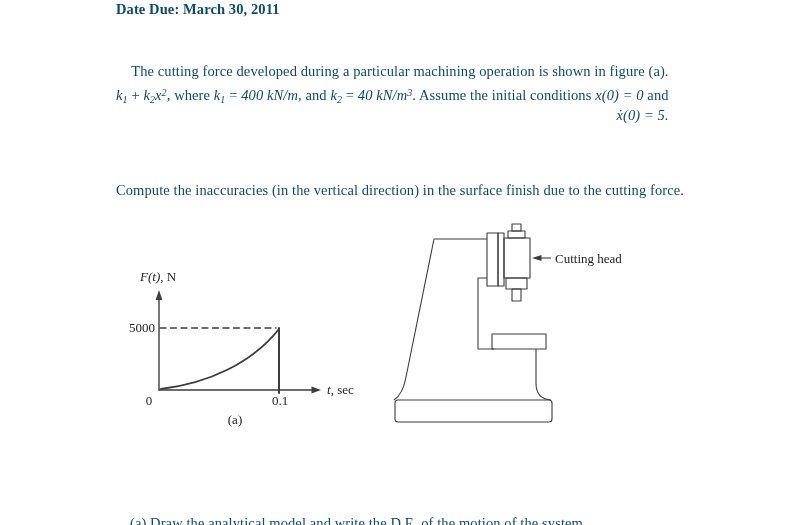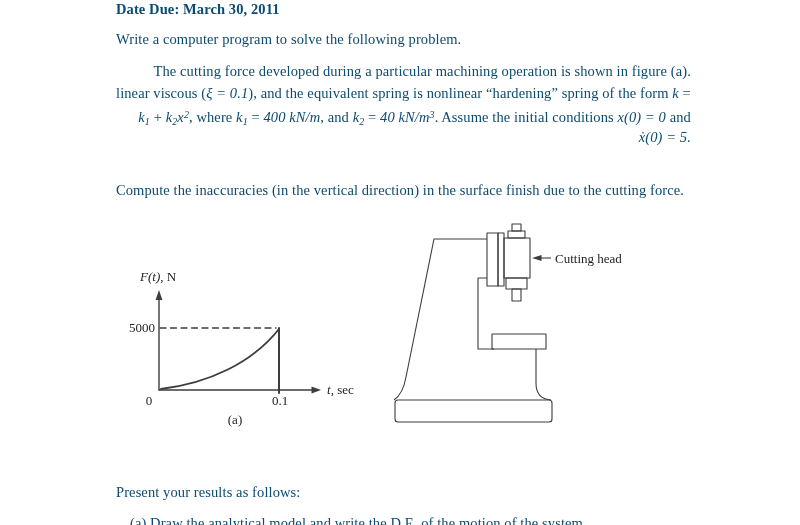--- a/index.html
+++ b/index.html
@@ -19,25 +19,23 @@
   .lab{font-size:13px;}
   .it{font-style:italic;}
 </style>
 </head>
 <body>
 
 <div class="page">
 
   <div class="t bold" style="top:1px">Date Due: March 30, 2011</div>
 
-  <div class="t" style="top:31px">Write a computer program to solve the following problem.</div>
 
   <div class="t para" style="top:60px">
     <div class="pline"><span>The cutting force developed during a particular machining operation is shown in figure (a).</span></div>
-    <div class="pline"><span>linear viscous (</span><span class="seg-i">ξ = 0.1</span><span>), and the equivalent spring is nonlinear “hardening” spring of the form </span><span class="seg-i">k</span><span> =</span></div>
     <div class="pline"><span class="seg-i">k</span><span class="seg-isub">1</span><span> + </span><span class="seg-i">k</span><span class="seg-isub">2</span><span class="seg-i">x</span><span class="seg-isup">2</span><span>, where </span><span class="seg-i">k</span><span class="seg-isub">1</span><span> = </span><span class="seg-i">400 kN/m</span><span>, and </span><span class="seg-i">k</span><span class="seg-isub">2</span><span> = </span><span class="seg-i">40 kN/m</span><span class="seg-isup">3</span><span>. Assume the initial conditions </span><span class="seg-i">x(0) = 0</span><span> and</span></div>
     <div class="pline"><span class="seg-i">ẋ(0) = 5.</span></div>
   </div>
 
   <div class="t" style="top:182px">Compute the inaccuracies (in the vertical direction) in the surface finish due to the cutting force.</div>
 
   <svg class="figure-svg" width="560" height="230" viewBox="85 210 560 230" xmlns="http://www.w3.org/2000/svg">
 
     <g stroke="#3d3d3d" fill="none" stroke-linecap="round">
       <line x1="135" y1="390" x2="135" y2="297" stroke-width="1.4"></line>
@@ -67,17 +65,16 @@
       <rect x="484" y="231" width="17" height="7"></rect>
       <rect x="488" y="224" width="9" height="7"></rect>
       <rect x="482" y="278" width="21" height="11"></rect>
       <rect x="488" y="289" width="9" height="12"></rect>
       <line x1="514" y1="258" x2="527" y2="258"></line>
       <polygon points="508,258 517.5,255 517.5,261" fill="#3d3d3d" stroke="none"></polygon>
     </g>
     <text class="lab" x="531" y="262.5">Cutting head</text>
   </svg>
 
-  <div class="t" style="top:484px">Present your results as follows:</div>
 
   <div class="t" style="top:515px;left:106px">(a)  Draw the analytical model and write the D.E. of the motion of the system</div>
 
 </div>
 
 </body></html>

